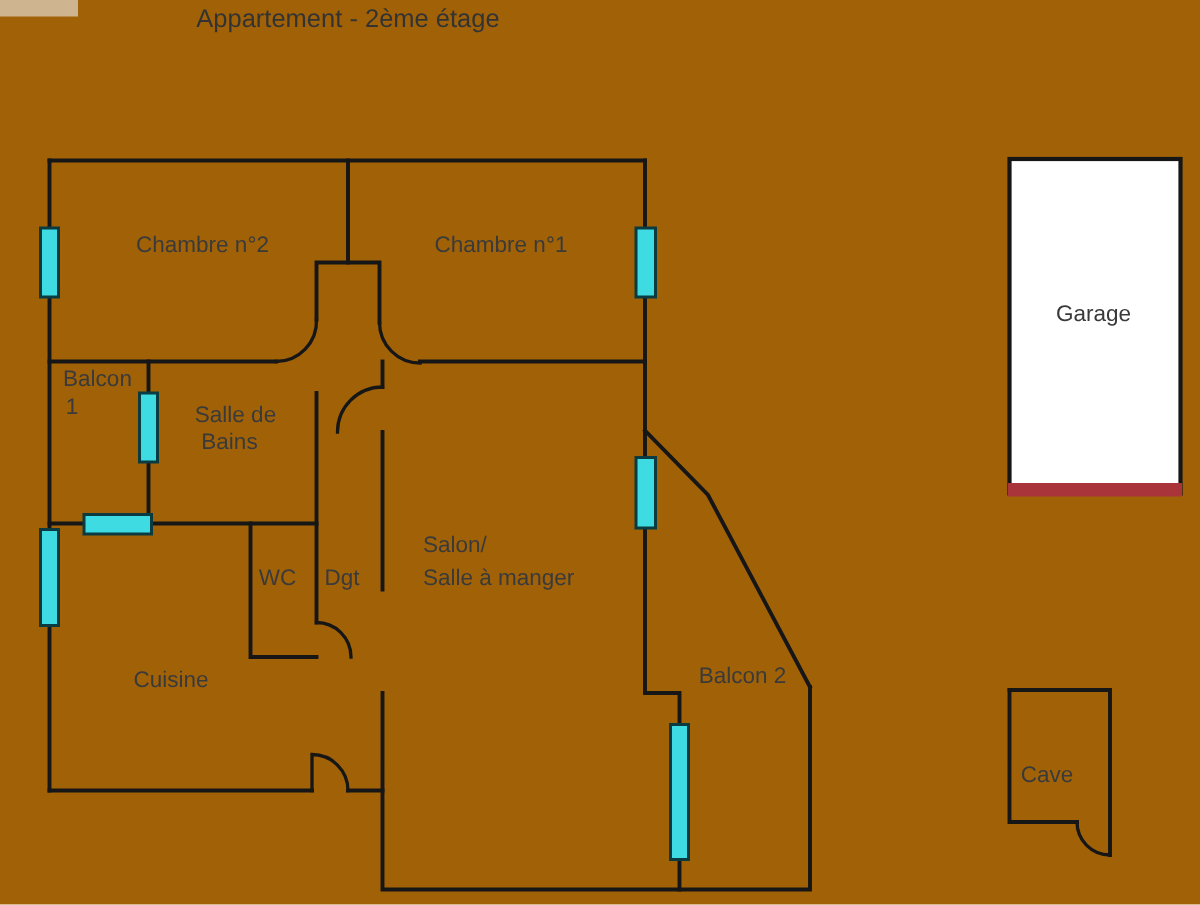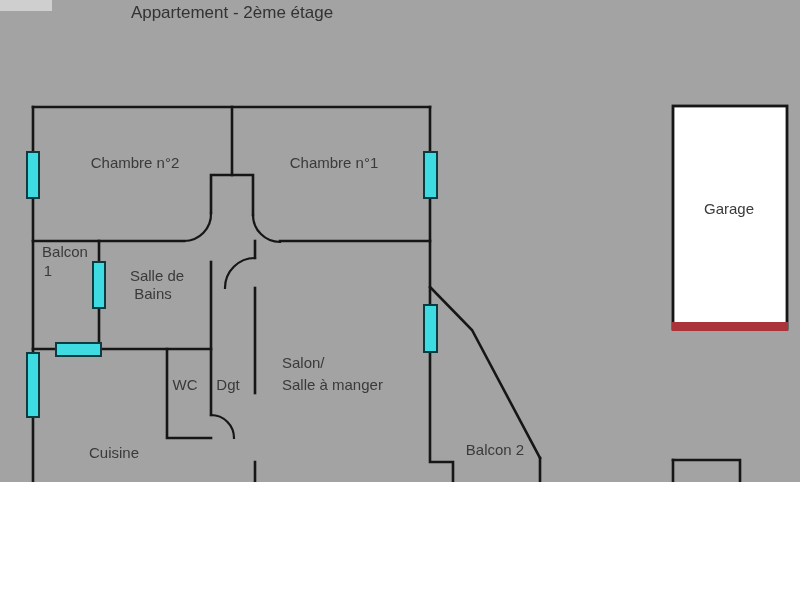--- a/index.html
+++ b/index.html
@@ -1,17 +1,17 @@
 <!DOCTYPE html>
 <html><head>
 <meta charset="utf-8">
 <style>
   html,body { margin:0; padding:0; background:#ffffff; }
   #stage {
-    position:relative; width:800px; height:482px; background:#a3a3a3;
+    position:relative; width:800px; height:603px; background:#a16207;
     font-family:"Liberation Sans", sans-serif; overflow:hidden;
   }
   svg { position:absolute; left:0; top:0; }
   .wall   { fill:none; stroke:#161616; stroke-width:2.6; stroke-linecap:square; stroke-linejoin:miter; }
   .thin   { fill:none; stroke:#161616; stroke-width:2.2; stroke-linecap:square; }
   .win    { stroke:#0a3b40; stroke-width:2; }
   .garage-box { fill:#ffffff; stroke:#161616; stroke-width:2.8; }
   text    { fill:#3a3a3a; font-size:15px; font-family:"Liberation Sans", sans-serif; }
   .title  { font-size:17px; fill:#333333; }
   .mid    { text-anchor:middle; }

